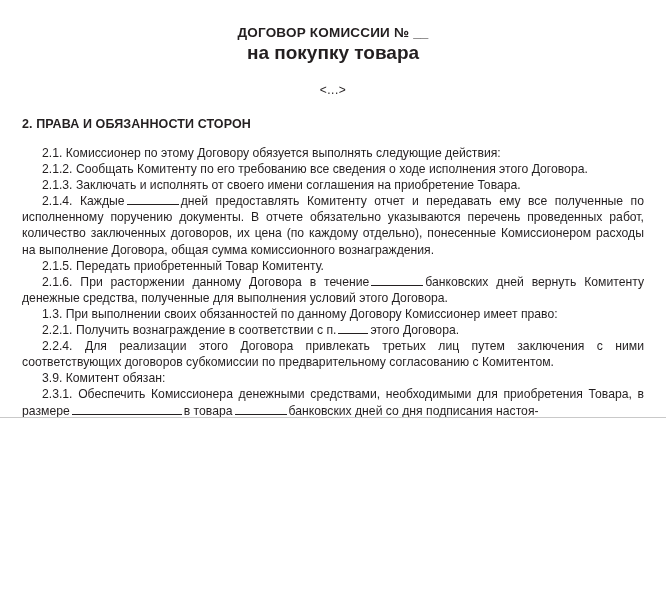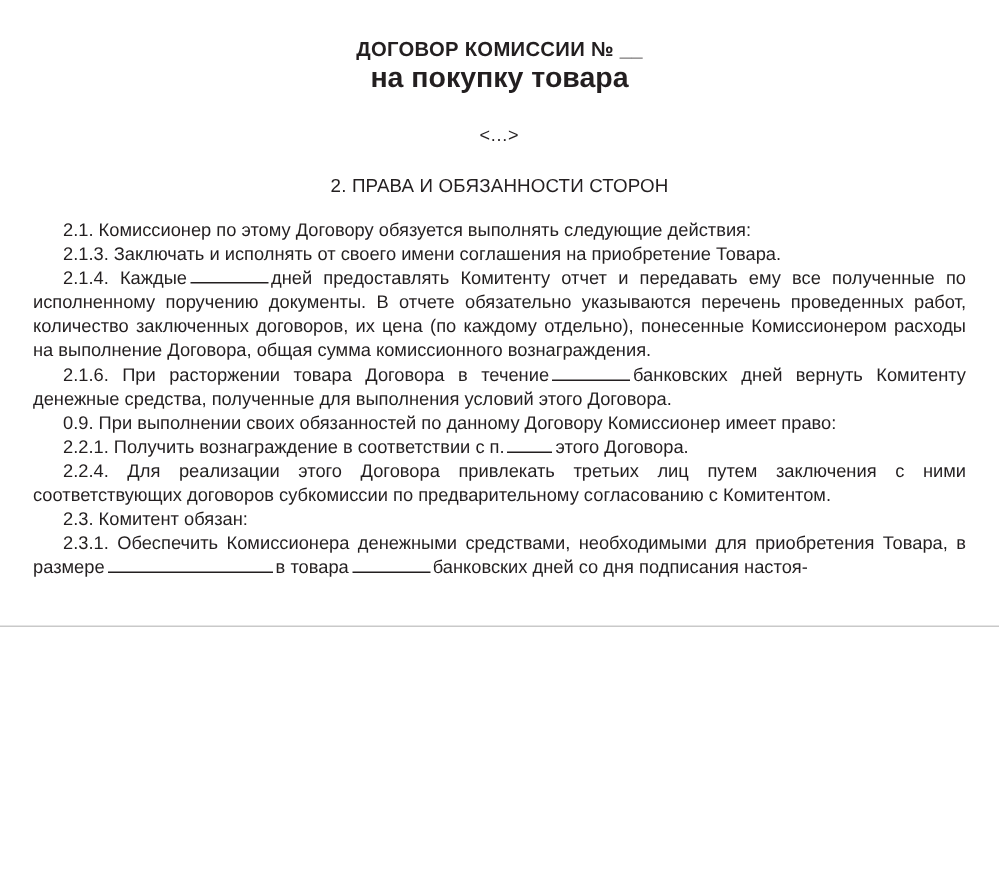--- a/index.html
+++ b/index.html
@@ -37,23 +37,23 @@
     line-height: 18px;
     margin-top: 2px;
   }
   .ellipsis-line {
     text-align: center;
     font-size: 12px;
     margin-top: 21px;
     letter-spacing: 0.5px;
   }
   .section-heading {
-    text-align: center;
+    text-align: left;
     font-size: 12.5px;
-    font-weight: normal;
+    font-weight: bold;
     margin-top: 20px;
     margin-bottom: 14px;
     letter-spacing: 0.1px;
   }
   .body-text {
     font-size: 12.2px;
     line-height: 16.1px;
     text-align: justify;
     text-justify: inter-word;
   }
@@ -93,37 +93,39 @@
 
   <div class="ellipsis-line">&lt;...&gt;</div>
 
   <div class="section-heading">2. ПРАВА И ОБЯЗАННОСТИ СТОРОН</div>
 
   <div class="body-text">
 
     <p class="para">2.1. Комиссионер по этому Договору обязуется выполнять следующие действия:</p>
 
 
+    <p class="para">2.1.2. Сообщать Комитенту по его требованию все сведения о ходе исполнения этого Договора.</p>
 
     <p class="para">2.1.3. Заключать и исполнять от своего имени соглашения на приобретение Товара.</p>
 
     <p class="para"><span>2.1.4. Каждые</span><span class="fill fill-md"></span><span>дней предоставлять Комитенту отчет и передавать ему все полученные по исполненному поручению документы. В отчете обязательно указываются перечень проведенных работ, количество заключенных договоров, их цена (по каждому отдельно), понесенные Комиссионером расходы на выполнение Договора, общая сумма комиссионного вознаграждения.</span></p>
 
+    <p class="para">2.1.5. Передать приобретенный Товар Комитенту.</p>
 
-    <p class="para"><span>2.1.6. При расторжении товара Договора в течение</span><span class="fill fill-md"></span><span>банковских дней вернуть Комитенту денежные средства, полученные для выполнения условий этого Договора.</span></p>
+    <p class="para"><span>2.1.6. При расторжении данному Договора в течение</span><span class="fill fill-md"></span><span>банковских дней вернуть Комитенту денежные средства, полученные для выполнения условий этого Договора.</span></p>
 
-    <p class="para">0.9. При выполнении своих обязанностей по данному Договору Комиссионер имеет право:</p>
+    <p class="para">1.3. При выполнении своих обязанностей по данному Договору Комиссионер имеет право:</p>
 
     <p class="para"><span>2.2.1. Получить вознаграждение в соответствии с п.</span><span class="fill fill-sm"></span><span>этого Договора.</span></p>
 
 
 
     <p class="para">2.2.4. Для реализации этого Договора привлекать третьих лиц путем заключения с ними соответствующих договоров субкомиссии по предварительному согласованию с Комитентом.</p>
 
 
-    <p class="para">2.3. Комитент обязан:</p>
+    <p class="para">3.9. Комитент обязан:</p>
 
     <p class="para"><span>2.3.1. Обеспечить Комиссионера денежными средствами, необходимыми для приобретения Товара, в размере</span><span class="fill fill-lg"></span><span>в товара</span><span class="fill fill-md"></span><span>банковских дней со дня подписания настоя-</span></p>
 
   </div>
 
   <div class="bottom-rule"></div>
 </div>
 
 </body></html>

